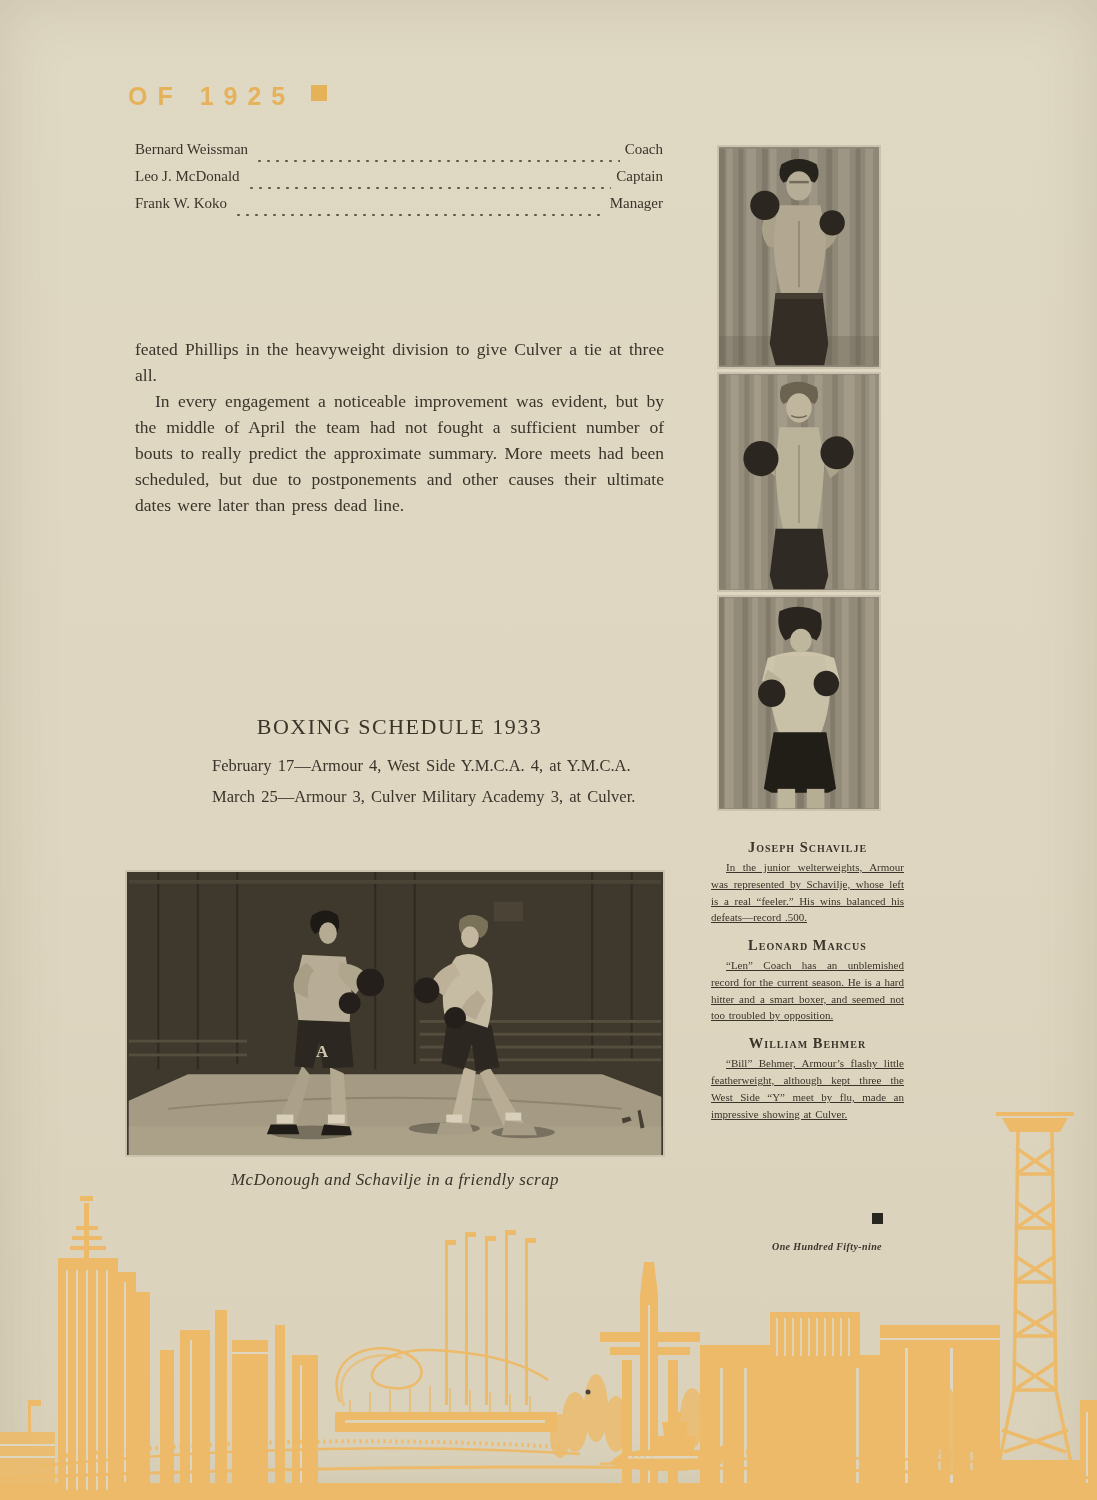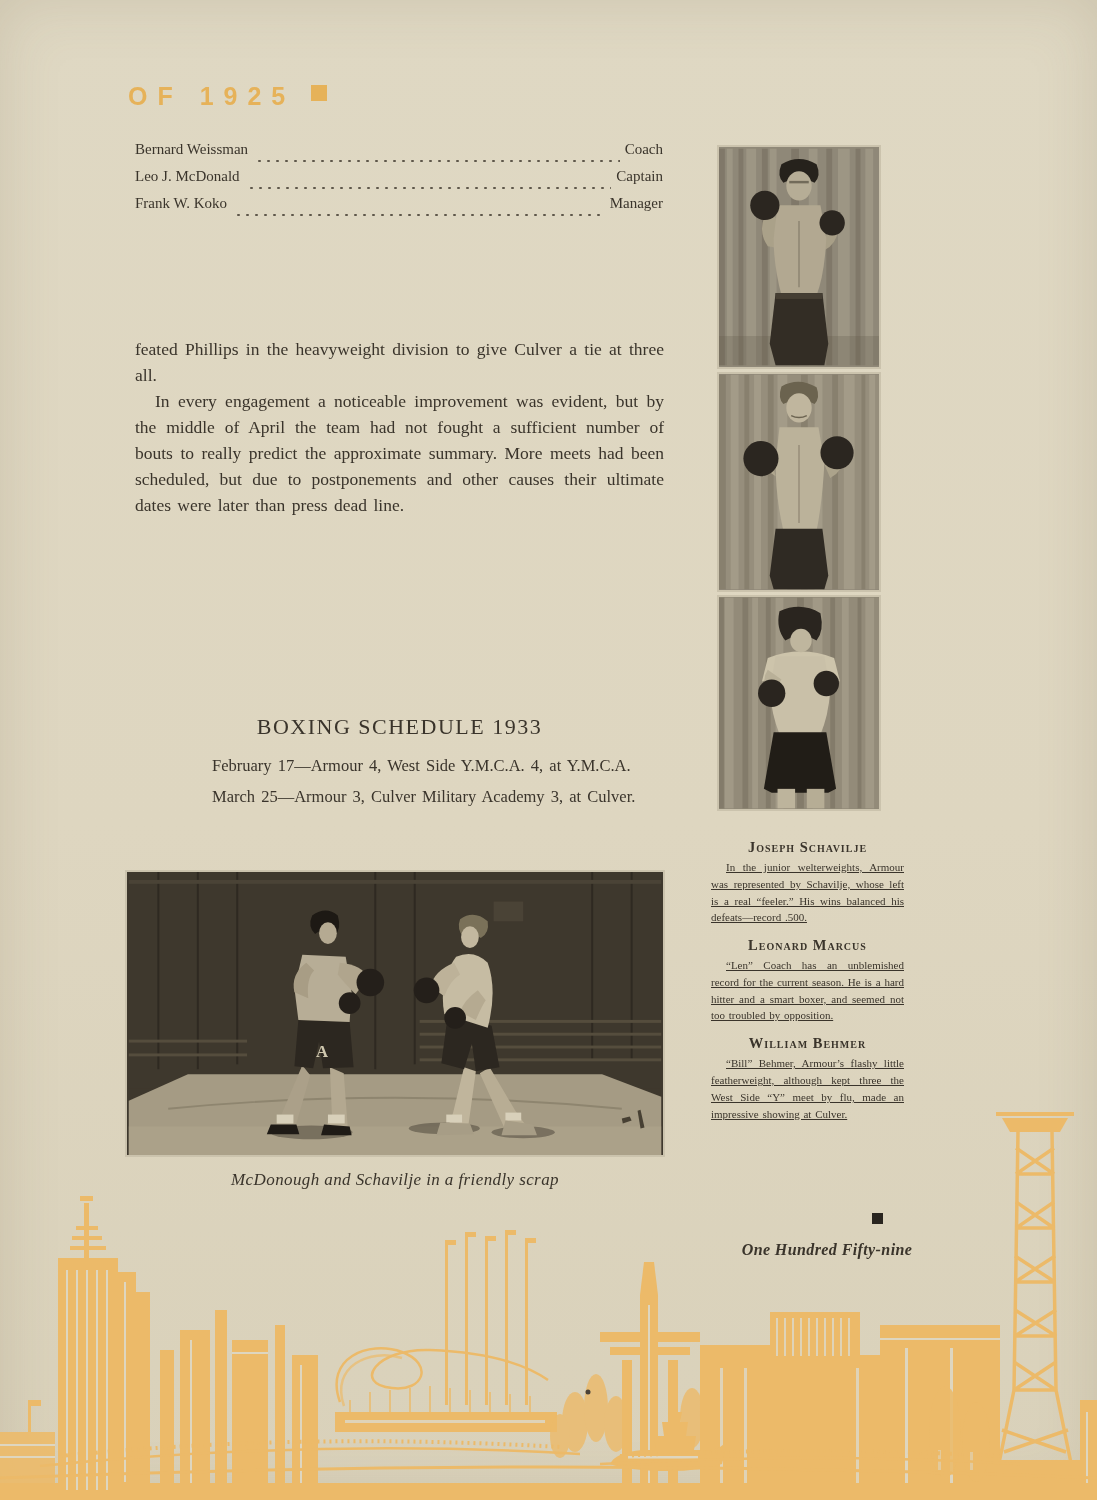--- a/index.html
+++ b/index.html
@@ -47,21 +47,21 @@
   .bio p{margin:0; font-size:11px; line-height:16.8px; text-align:justify;
         text-indent:15px; word-spacing:1px;text-decoration:underline;}
   
   .action{left:125px; top:870px; width:540px; height:287px;
         border:2px solid #cbc3ad; box-sizing:border-box; background:#3e382d; line-height:0;}
   .caption{left:125px; top:1170px; width:540px; text-align:center;
         font-style:italic; font-size:17px; letter-spacing:.4px;}
   
   .sq-black{left:872px; top:1213px; width:11px; height:11px; background:#29251f;}
   .folio{left:727px; top:1241px; width:200px; text-align:center;
-        font-style:italic; font-weight:600; font-size:16px; letter-spacing:.4px;}
+        font-style:italic; font-weight:600; font-size:10px; letter-spacing:.4px;}
   .artwork{left:0; top:1100px; width:1097px; height:400px; line-height:0;}
 </style>
 </head>
 <body>
 
 <div class="page">
 
   <div class="abs artwork">
     <svg width="1097" height="400" viewBox="0 0 1097 400" xmlns="http://www.w3.org/2000/svg">
       <g fill="#ecba69" stroke="none">

